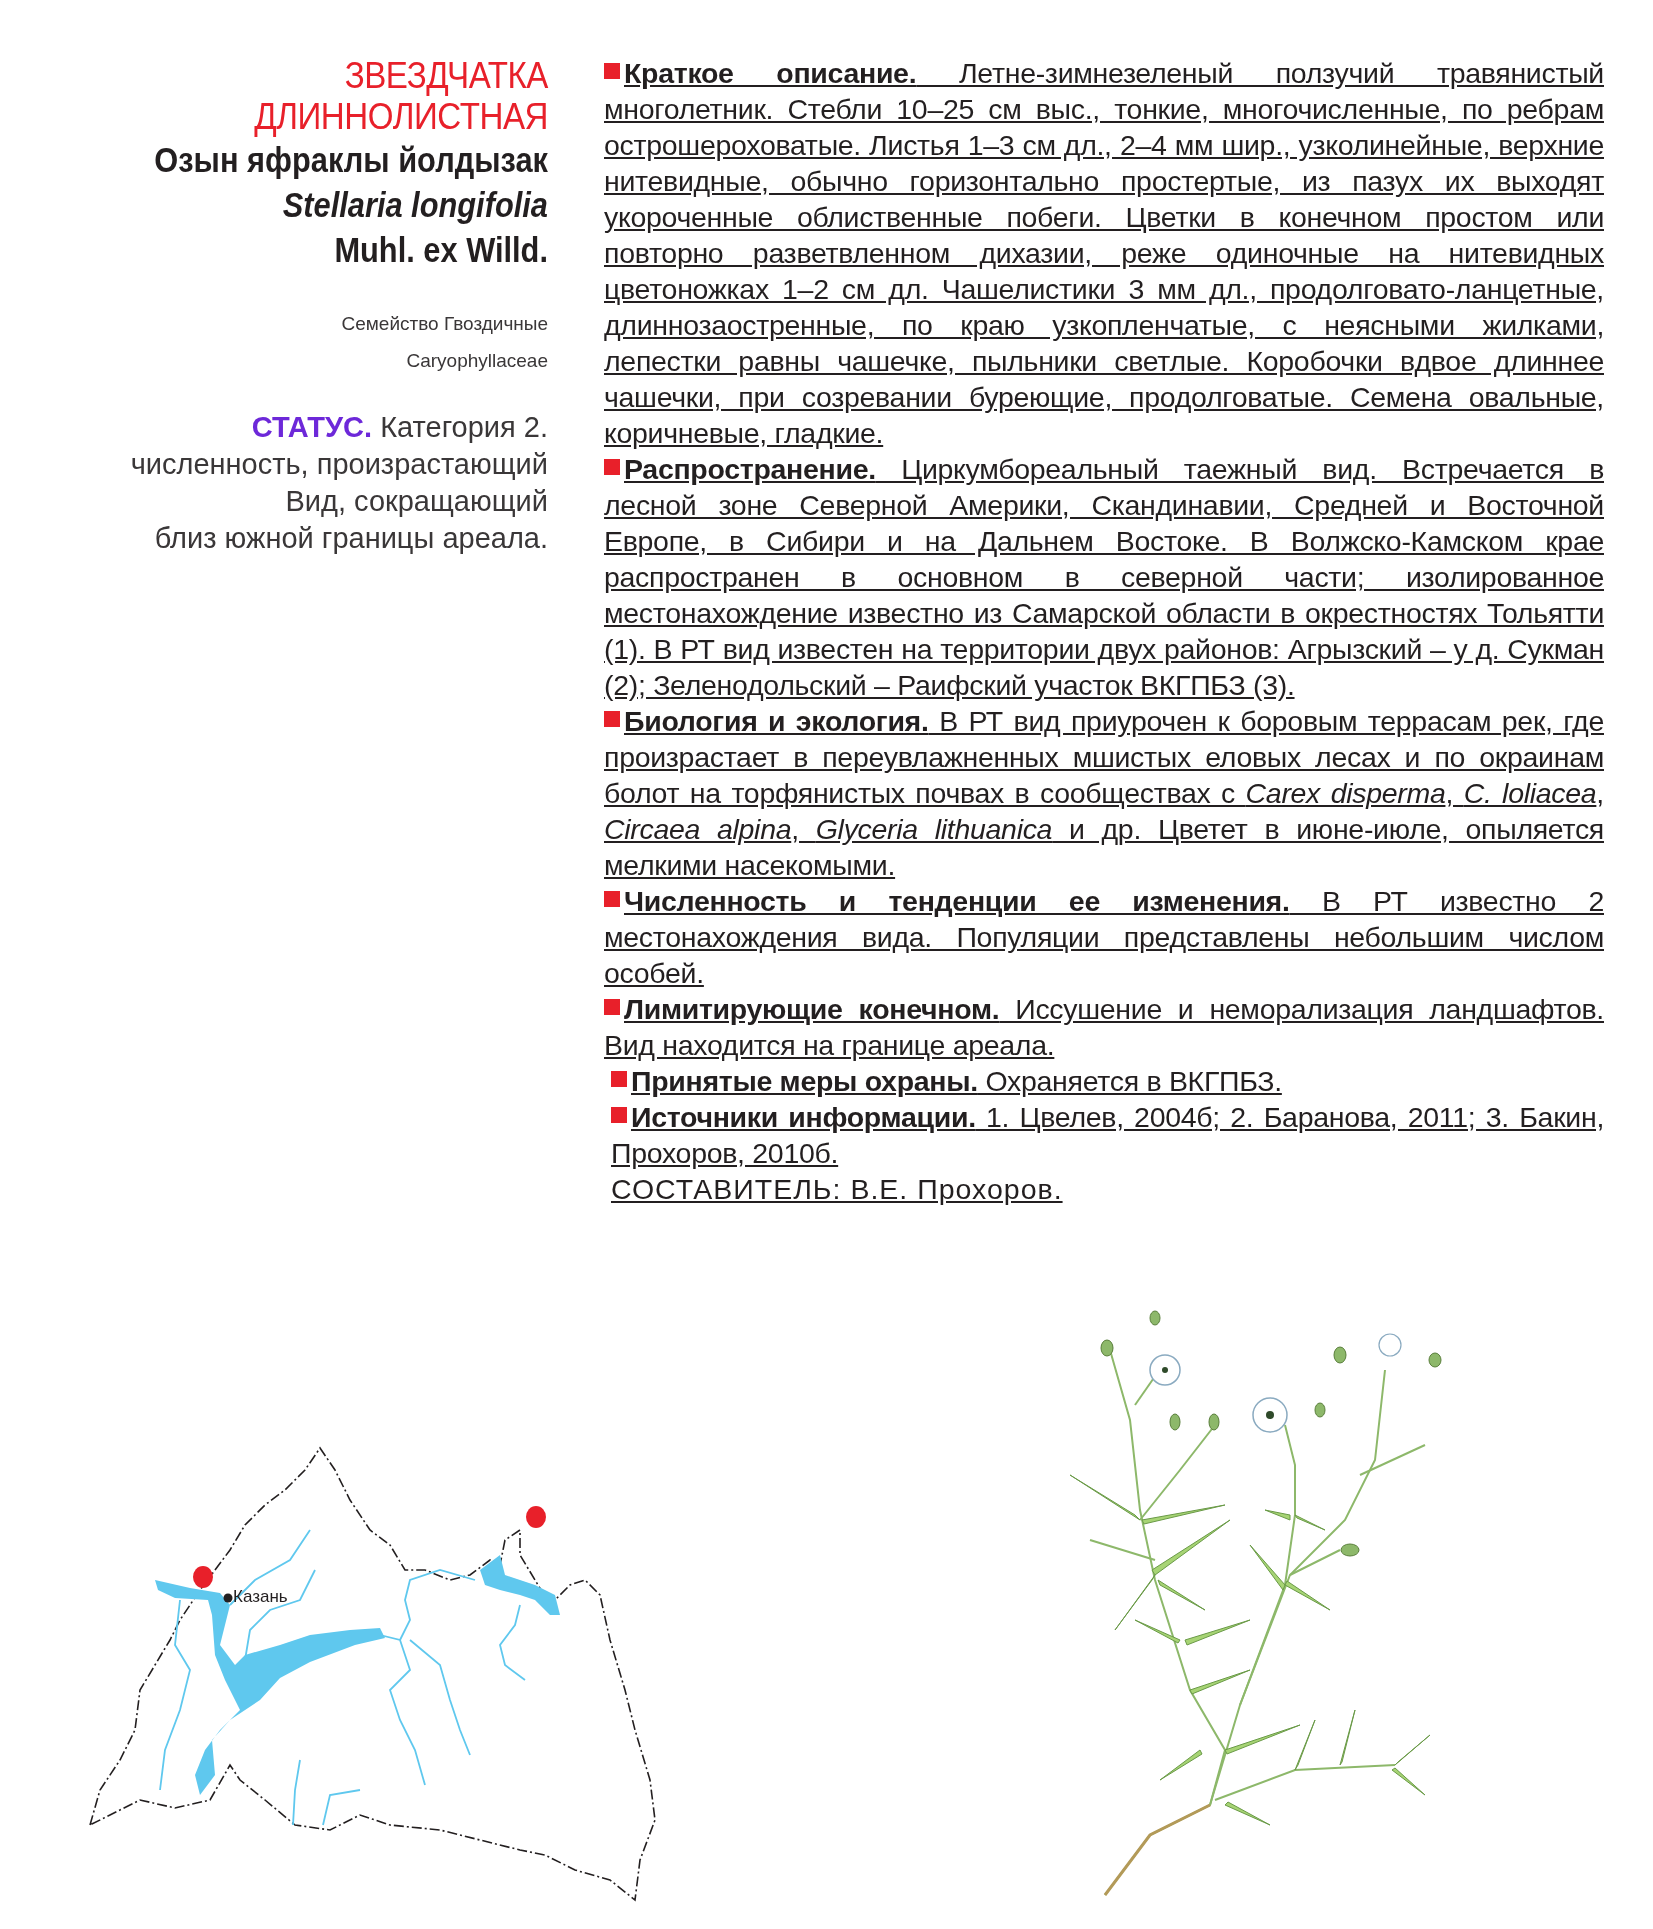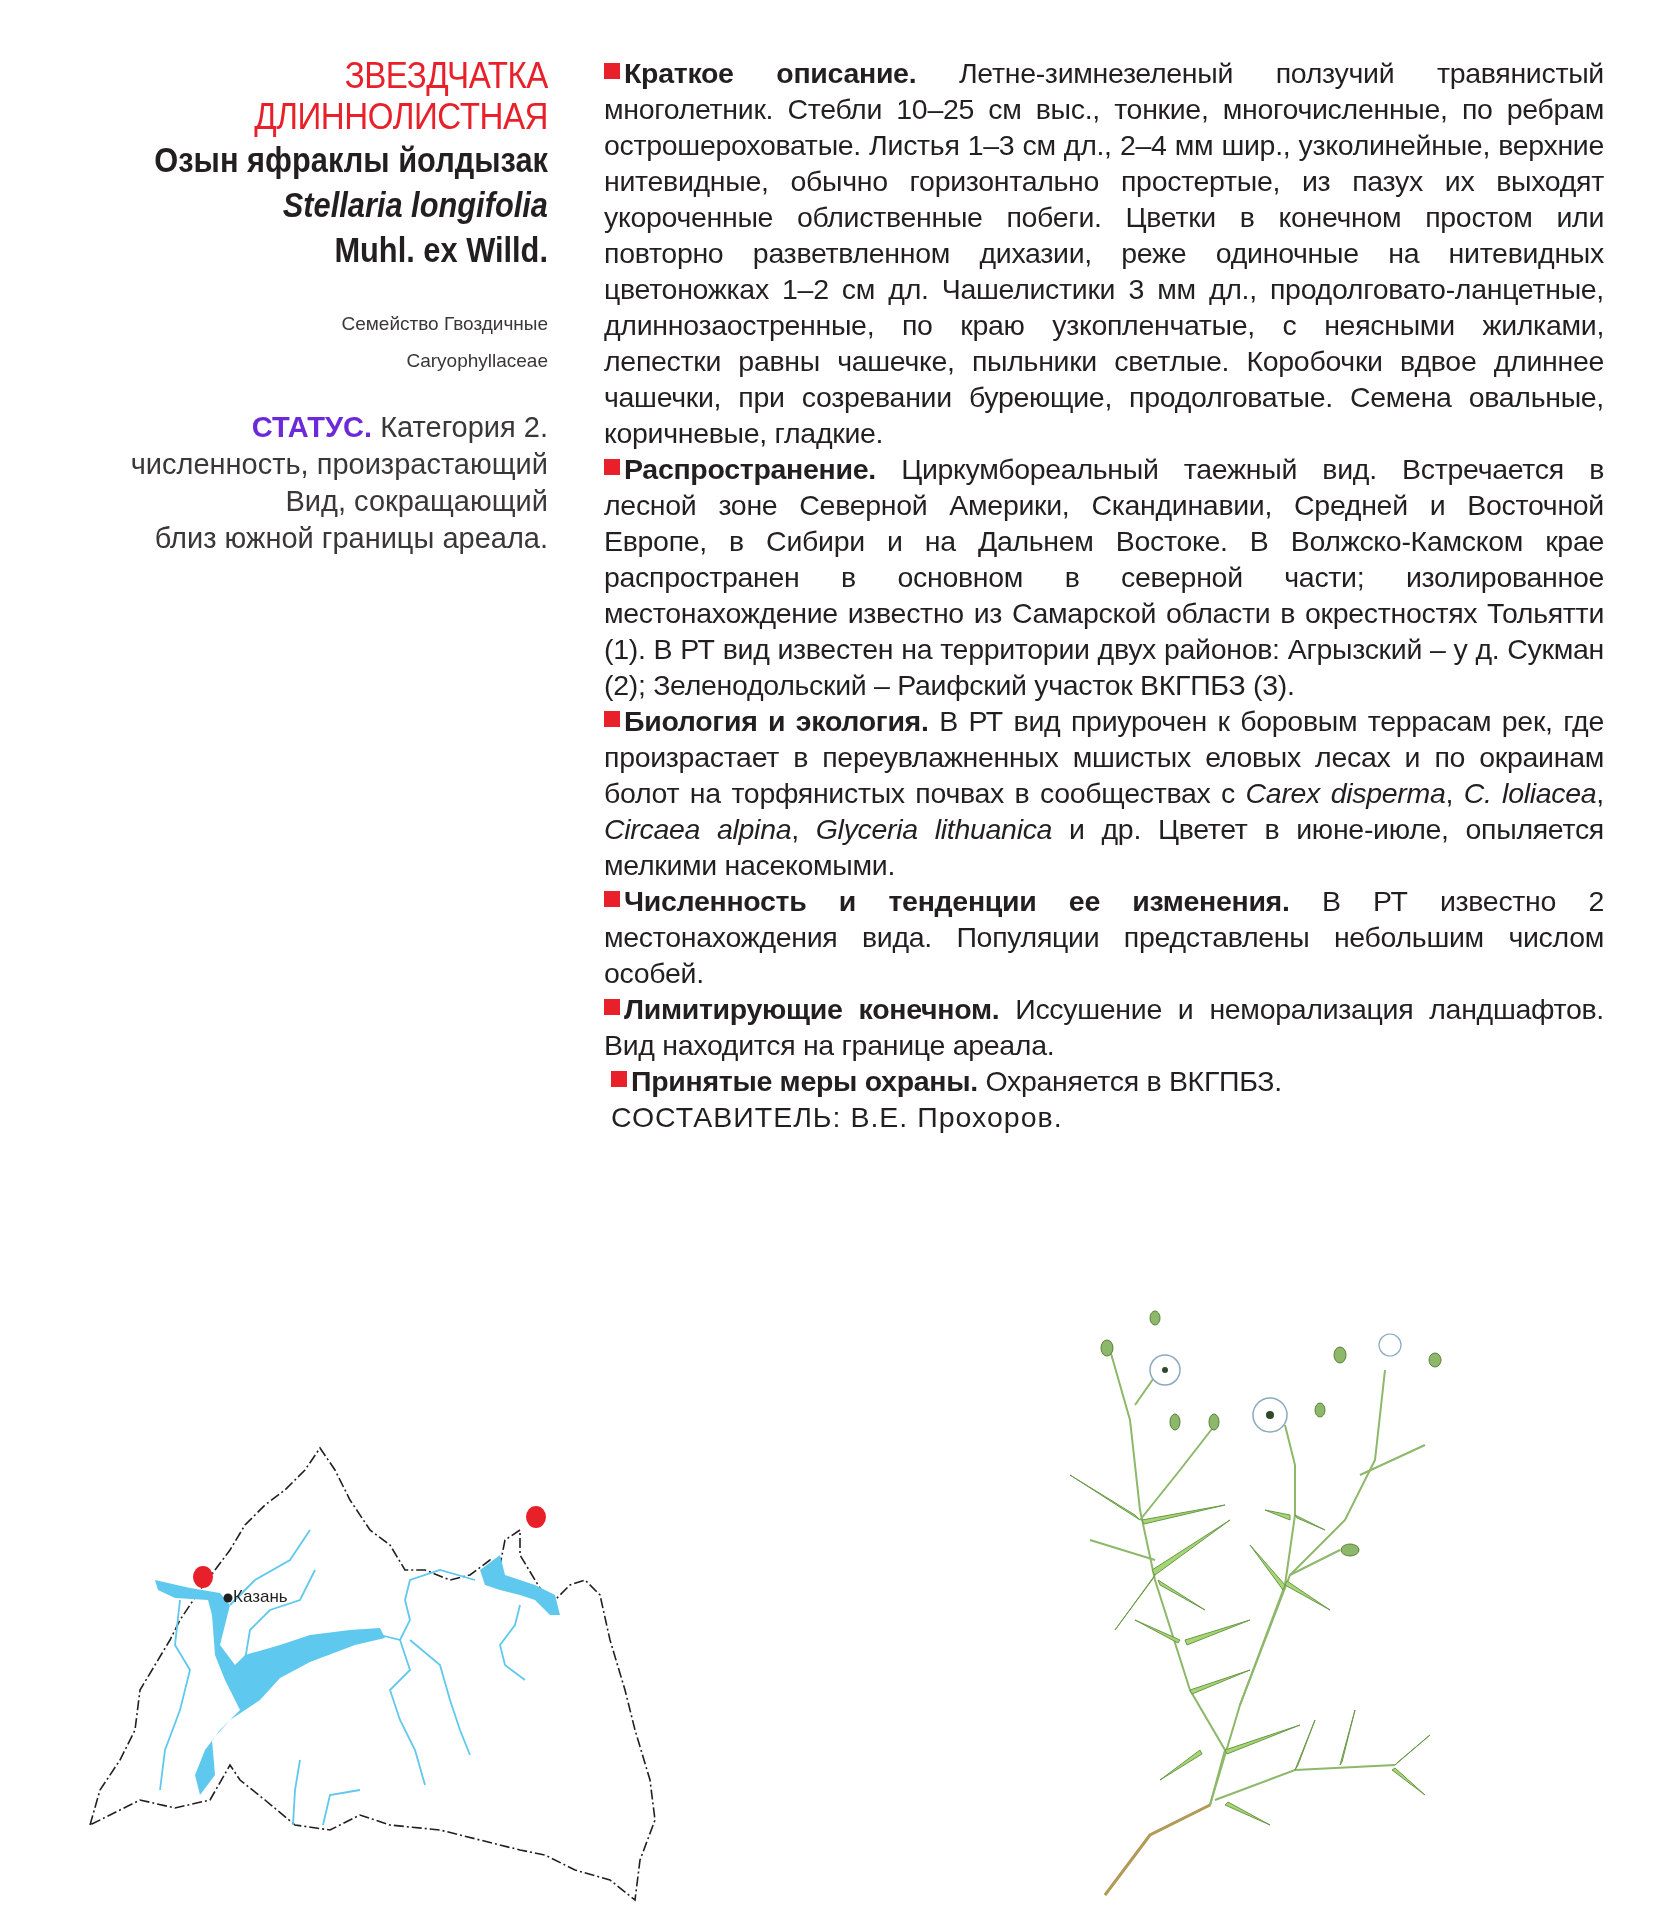--- a/index.html
+++ b/index.html
@@ -25,21 +25,21 @@
   .family { margin-top: 33px; font-size: 19px; line-height: 37px; color: #3a3738; }
   .status { margin-top: 30px; font-size: 29px; line-height: 37px; color: #3a3738; }
   .status b { color: #6d28d9; }
 
   .right-col {
     position: absolute; left: 604px; top: 55px; width: 1000px;
     font-size: 28.5px; line-height: 36px; text-align: justify;
     color: #231f20;
     letter-spacing: -0.3px;
   }
-  .right-col p { margin: 0; }
+  .right-col p { margin: 0; text-decoration: underline; }
   .sq {
     display: inline-block; width: 16px; height: 16px; background: #e8202a;
     margin-right: 4px; vertical-align: 4px;
   }
   .sec-title { font-weight: bold; }
   .indent1 { padding-left: 7px; }
   .compiler { letter-spacing: 1px; }
   i { font-style: italic; }
 
   .map-wrap { position: absolute; left: 80px; top: 1430px; width: 740px; height: 490px; }
@@ -80,20 +80,23 @@
     <span class="sq"></span><span class="sec-title">Биология и экология.</span><span> В РТ вид приурочен к боровым террасам рек, где произрастает в переувлажненных мшистых еловых лесах и по окраинам болот на торфянистых почвах в сообществах с </span><i>Carex disperma</i><span>, </span><i>C. loliacea</i><span>, </span><i>Circaea alpina</i><span>, </span><i>Glyceria lithuanica</i><span> и др. Цветет в июне-июле, опыляется мелкими насекомыми.</span>
   </p>
   <p>
     <span class="sq"></span><span class="sec-title">Численность и тенденции ее изменения.</span><span> В РТ известно 2 местонахождения вида. Популяции представлены небольшим числом особей.</span>
   </p>
   <p>
     <span class="sq"></span><span class="sec-title">Лимитирующие конечном.</span><span> Иссушение и неморализация ландшафтов. Вид находится на границе ареала.</span>
   </p>
   <p class="indent1">
     <span class="sq"></span><span class="sec-title">Принятые меры охраны.</span><span> Охраняется в ВКГПБЗ.</span>
+  </p>
+  <p class="indent1">
+    <span class="sq"></span><span class="sec-title">Источники информации.</span><span> 1. Цвелев, 2004б; 2. Баранова, 2011; 3. Бакин, Прохоров, 2010б.</span>
   </p>
   <p class="indent1 compiler">СОСТАВИТЕЛЬ: В.Е. Прохоров.</p>
 </div>
 
 <div class="map-wrap">
   <svg width="740" height="490" viewBox="0 0 740 490">
 
     <path d="M10,395 L20,360 L40,330 L55,300 L60,260 L75,235 L90,210 L100,190 L120,160 L135,140 L150,120 L165,95 L185,75 L205,60 L225,40 L240,18 L255,40 L270,70 L290,100 L310,115 L325,140 L345,140 L370,150 L390,145 L410,130 L420,135 L425,110 L440,100 L440,125 L455,150 L470,175 L490,155 L505,150 L520,165 L530,210 L545,260 L555,300 L570,350 L575,390 L560,430 L555,470 L530,450 L495,440 L465,425 L440,420 L400,410 L360,400 L310,395 L280,385 L250,400 L215,395 L185,370 L160,350 L150,335 L130,370 L95,378 L60,370 L30,385 Z" fill="none" stroke="#231f20" stroke-width="1.6" stroke-dasharray="10,3,2,3"></path>
 
     <path d="M75,150 L110,158 L140,163 L150,175 L140,215 L155,235 L165,225 L200,215 L230,205 L270,200 L300,198 L305,208 L275,215 L230,232 L200,248 L180,270 L150,290 L132,310 L135,345 L120,365 L115,345 L125,320 L140,300 L160,280 L145,250 L135,225 L132,185 L128,170 L95,168 L78,160 Z" fill="#5fc8ee"></path>

